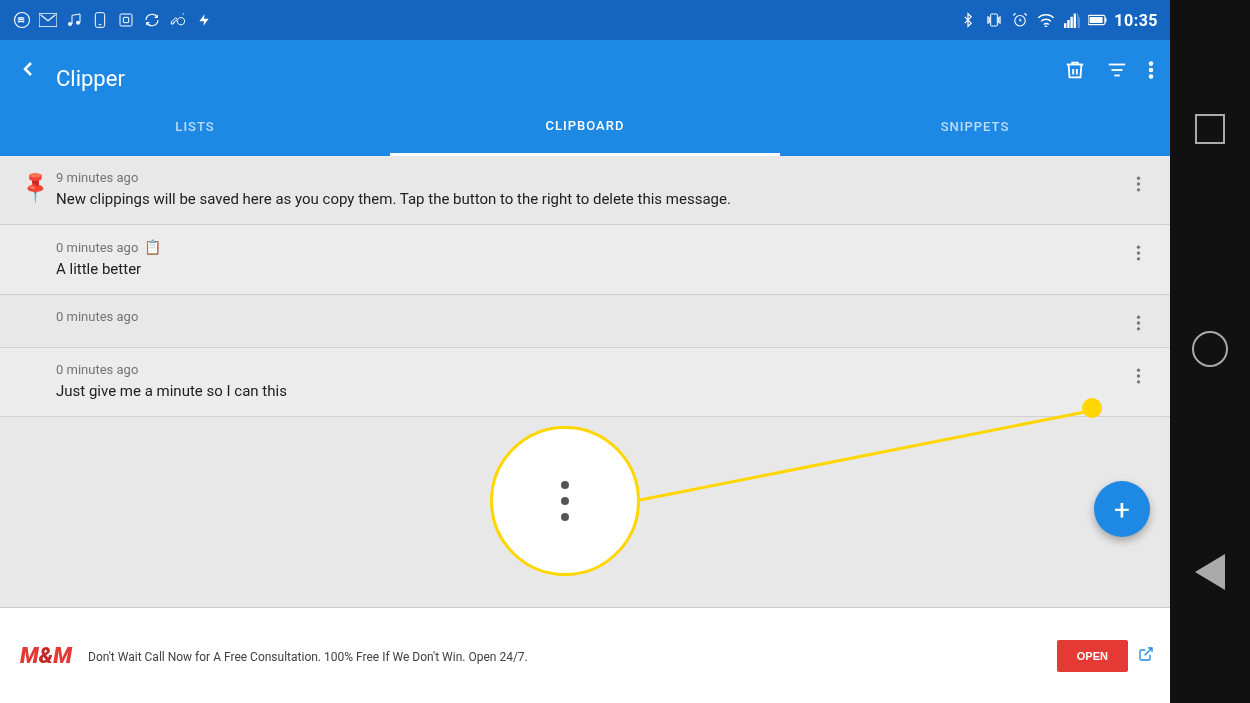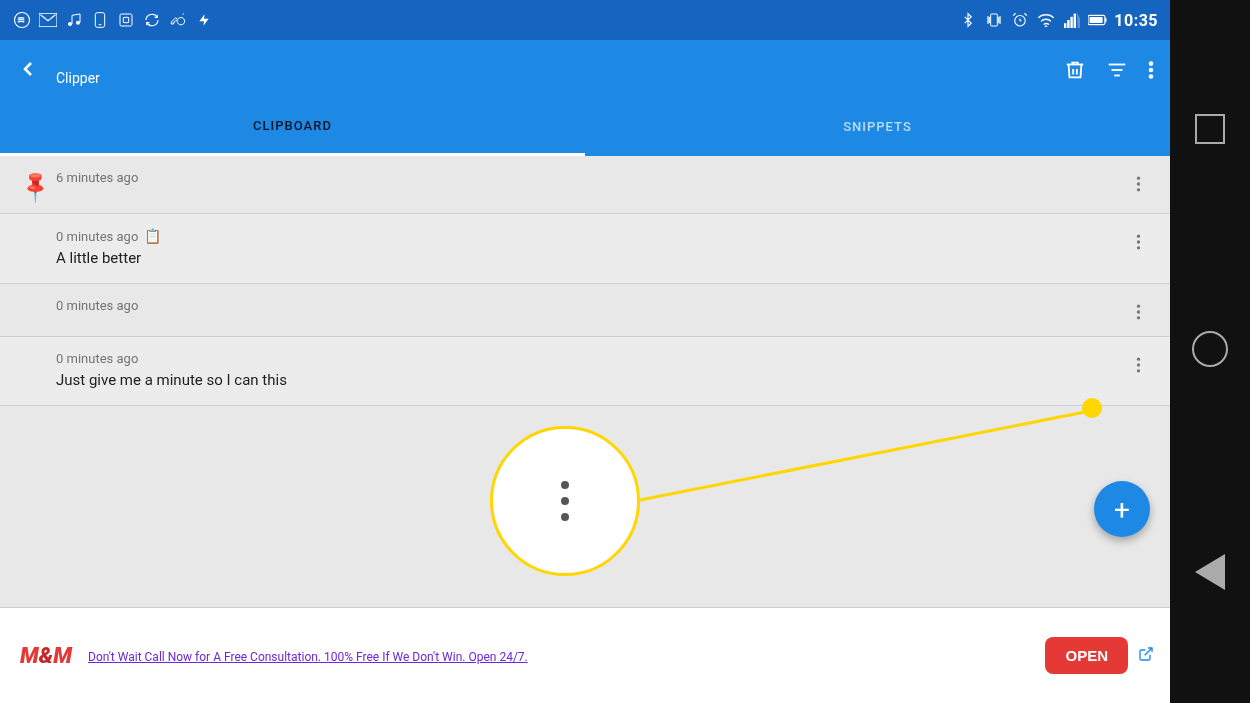--- a/index.html
+++ b/index.html
@@ -69,21 +69,21 @@
       flex-shrink: 0;
     }
     .back-btn {
       color: white;
       font-size: 24px;
       cursor: pointer;
       margin-right: 16px;
     }
     .app-title {
       color: white;
-      font-size: 14px;
+      font-size: 22px;
       font-weight: 400;
       flex: 1;
       margin-top: 12px;
     }
     .app-bar-actions {
       display: flex;
       align-items: center;
       gap: 20px;
     }
     .app-bar-icon {
@@ -110,21 +110,21 @@
       color: rgba(255,255,255,0.7);
       font-size: 13px;
       font-weight: 500;
       letter-spacing: 1px;
       cursor: pointer;
       border-bottom: 2px solid transparent;
       position: relative;
       padding-bottom: 6px;
     }
     .tab.active {
-      color: #0f172a;
+      color: #ffffff;
       border-bottom: 3px solid white;
     }
 
     
     .content {
       flex: 1;
       overflow: hidden;
       position: relative;
       background: #e8e8e8;
     }
@@ -217,32 +217,31 @@
     .ad-text {
       flex: 1;
     }
     .ad-title {
       font-size: 15px;
       font-weight: bold;
       color: #212121;
     }
     .ad-subtitle {
       font-size: 12px;
-      color: #6d28d9;
+      color: #404040;
       margin-top: 2px;
-      text-decoration: underline;
     }
     .ad-open-btn {
       background: #e53935;
       color: white;
       border: none;
       padding: 10px 20px;
-      font-size: 15px;
+      font-size: 11px;
       font-weight: bold;
-      border-radius: 8px;
+      border-radius: 2px;
       cursor: pointer;
     }
     .ad-icon {
       margin-left: 10px;
       color: #1e88e5;
       font-size: 18px;
     }
 
     
     .side-panel {
@@ -471,38 +470,42 @@
         <svg width="6" height="22" viewBox="0 0 6 24" fill="white">
             <circle cx="3" cy="5" r="2.5"></circle>
             <circle cx="3" cy="12" r="2.5"></circle>
             <circle cx="3" cy="19" r="2.5"></circle>
           </svg>
       </div>
     </div>
   </div>
 
   <div class="tab-bar">
+    <div class="tab">
+      <span>LISTS</span>
+    </div>
     <div class="tab active">
       <span>CLIPBOARD</span>
     </div>
     <div class="tab">
       <span>SNIPPETS</span>
     </div>
   </div>
 
   <div class="content">
 
     <div class="list-item" style="background:#e8e8e8;">
       <div class="list-item-icon">
         <div class="pin-icon">📌</div>
       </div>
       <div class="list-item-body">
         <div class="item-time">
-          <span>6 minutes ago</span>
+          <span>9 minutes ago</span>
         </div>
+        <div class="item-text">New clippings will be saved here as you copy them. Tap the button to the right to delete this message.</div>
       </div>
       <div class="item-menu">
         <svg width="5" height="20" viewBox="0 0 5 24" fill="#757575">
             <circle cx="2.5" cy="5" r="2"></circle>
             <circle cx="2.5" cy="12" r="2"></circle>
             <circle cx="2.5" cy="19" r="2"></circle>
           </svg>
       </div>
     </div>
 

